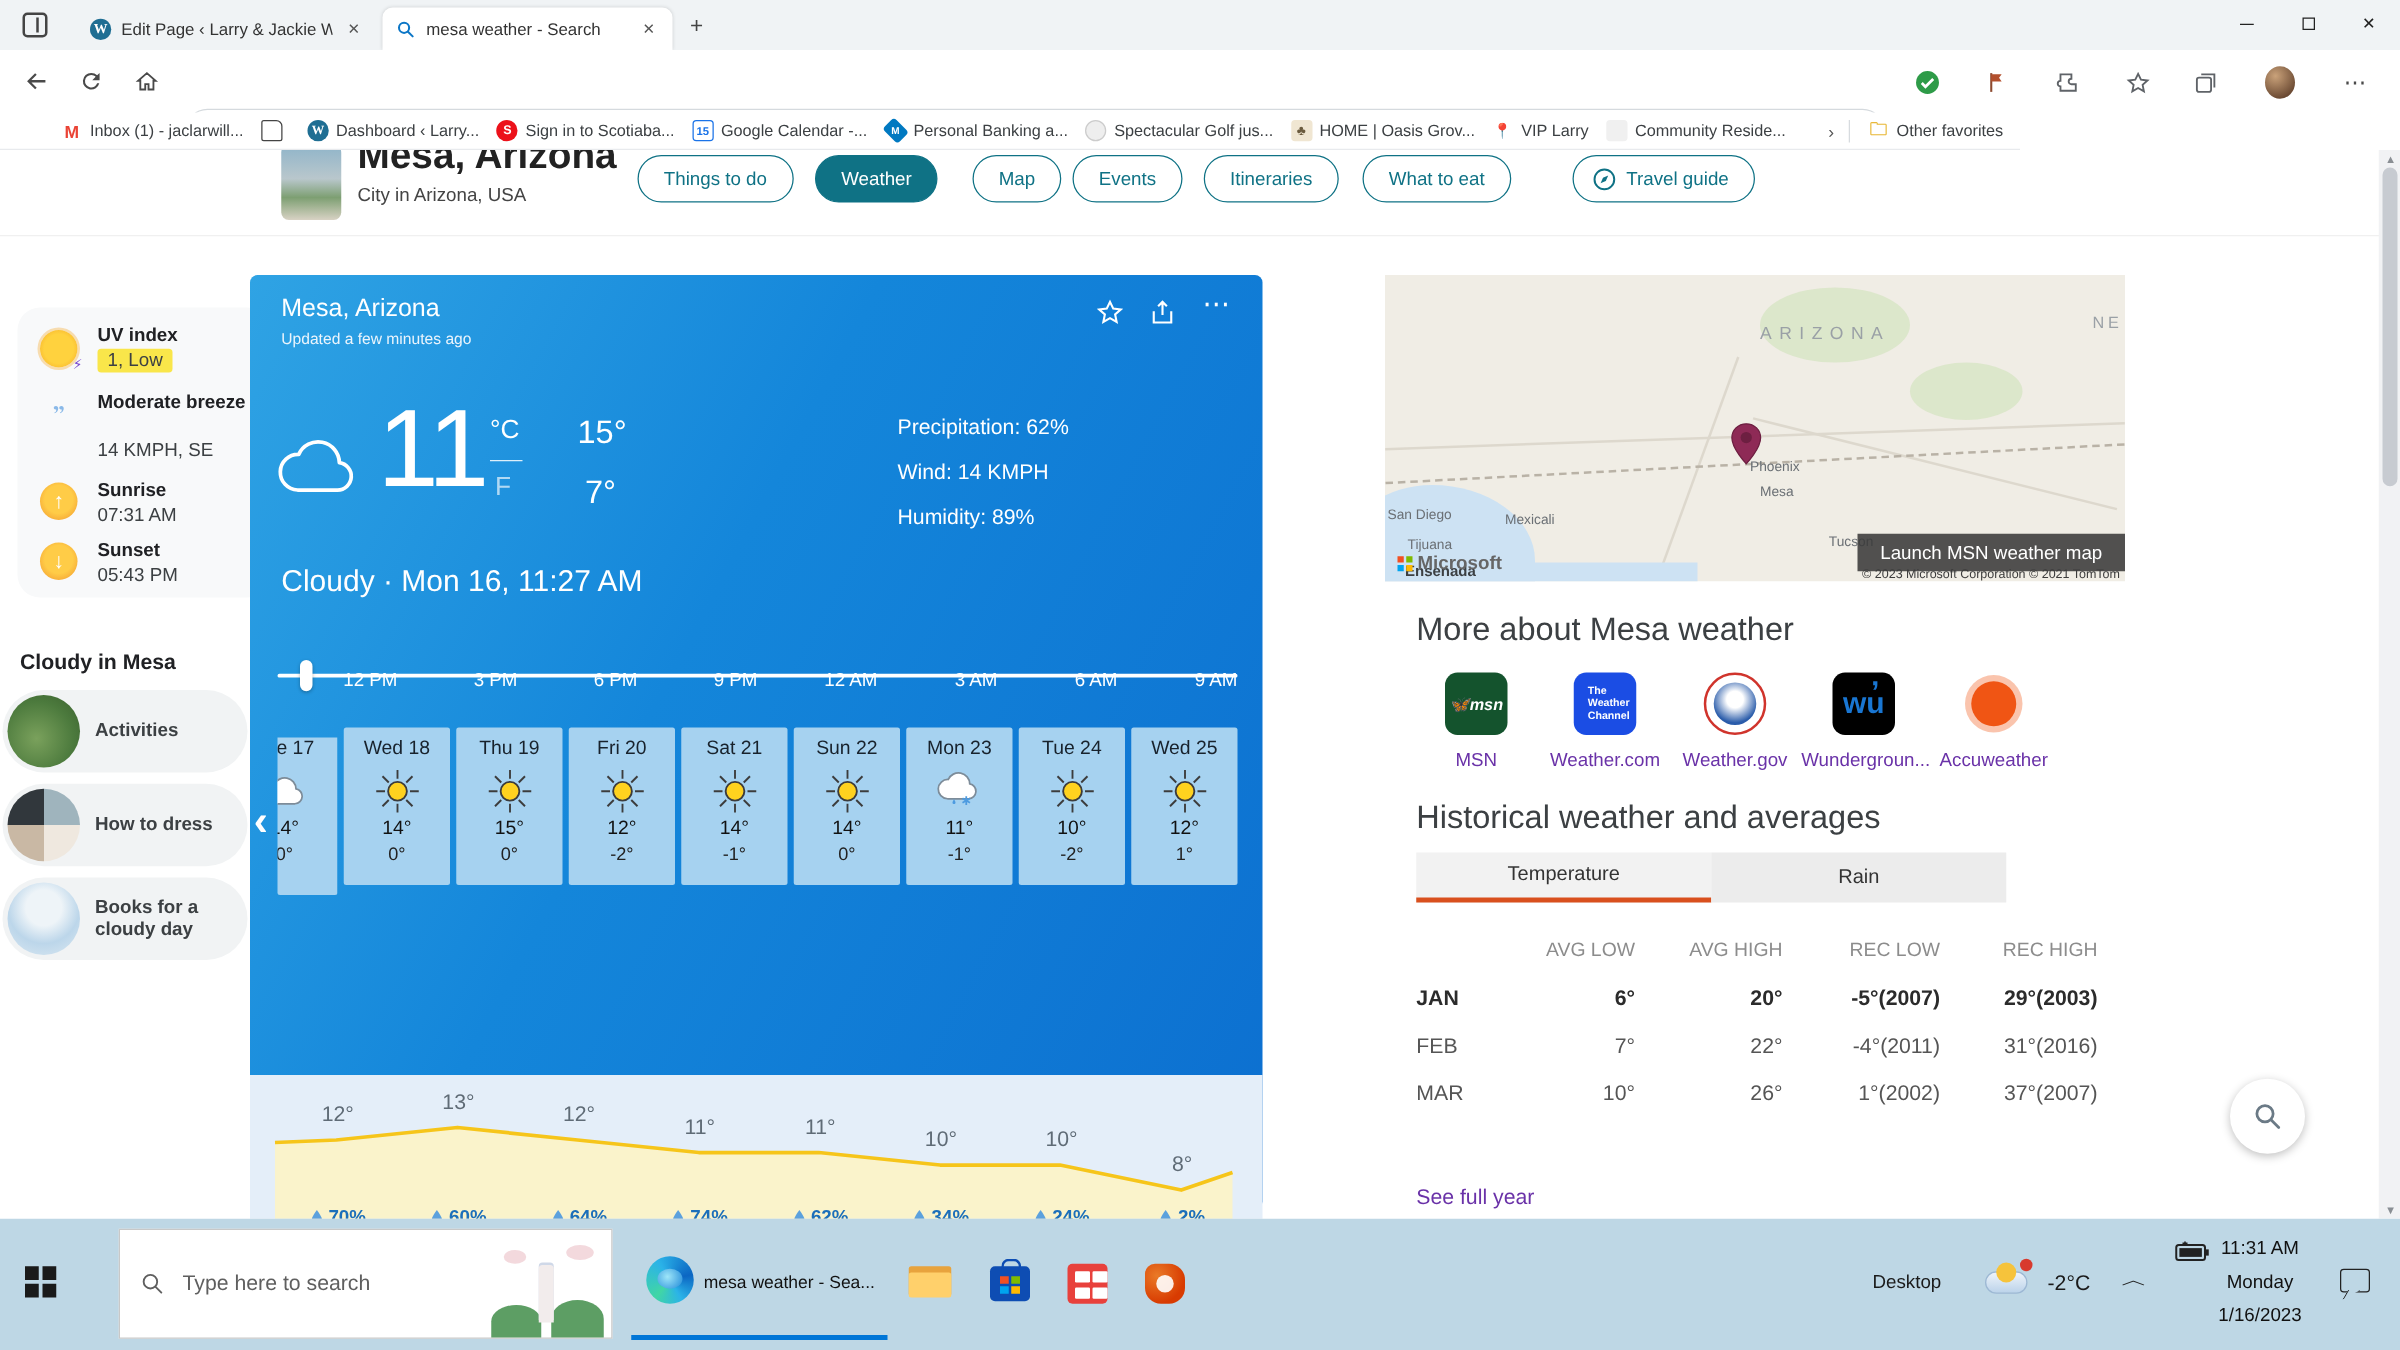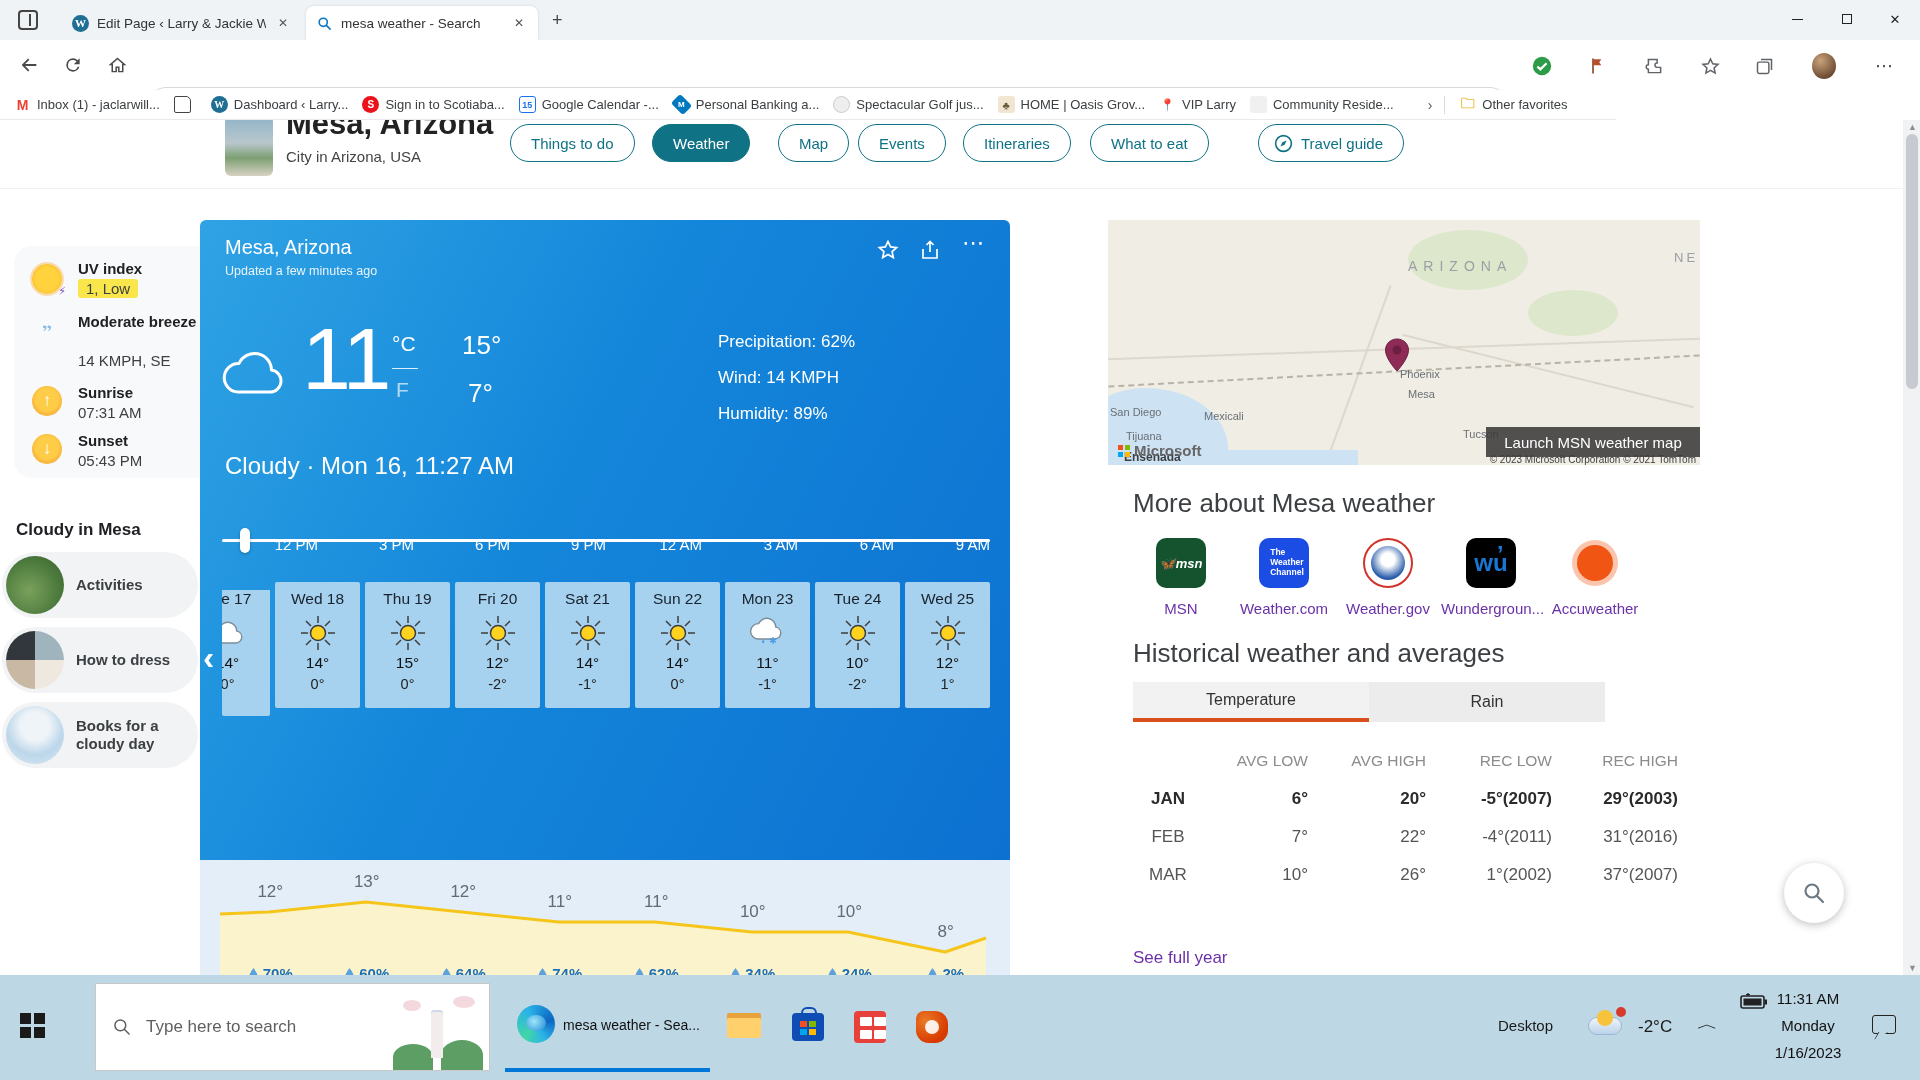--- a/index.html
+++ b/index.html
@@ -27,21 +27,21 @@
   
   #toolbar { position:absolute; left:0; top:40px; width:1920px; height:50px; background:#fff; }
   .tb-icon { position:absolute; top:12px; width:26px; height:26px; display:flex; align-items:center; justify-content:center; }
   #addressbar { position:absolute; left:148px; top:47px; width:1360px; height:36px; border:1px solid #d5dade; border-radius:18px; background:#fff; display:flex; align-items:center; padding:0 12px; }
   #url { font-size:15px; color:#202124; white-space:nowrap; overflow:hidden; flex:1; margin-left:8px; }
   .pill-ic { margin-left:14px; flex:0 0 auto; }
   .rt-icon { position:absolute; top:14px; width:24px; height:24px; display:flex; align-items:center; justify-content:center; }
   #avatar { width:26px; height:26px; border-radius:50%; background:radial-gradient(circle at 35% 30%, #caa27a, #6b4a33 75%); }
 
   
-  #bookmarksbar { position:absolute; left:0; top:90px; width:1616px; height:30px; background:#fff; border-bottom:1px solid #e8eaed; display:flex; align-items:center; }
+  #bookmarksbar { position:absolute; left:0; top:90px; width:1616px; height:30px; background:#fff; border-bottom:1px solid #e8eaed; display:flex; align-items:center;padding-left:35px; }
   .bm { display:flex; align-items:center; gap:6px; font-size:13px; color:#3c4043; margin-left:14px; white-space:nowrap; }
   .bi { width:17px; height:17px; border-radius:3px; display:flex; align-items:center; justify-content:center; font-size:10px; font-weight:bold; flex:0 0 17px; }
   .bi-gmail { color:#ea4335; font-size:14px; } .bi-gmail::before { content:"M"; }
   .bi-doc { border:1.5px solid #444; border-radius:2px 5px 2px 2px; background:#fff; }
   .bi-wp { background:#1f6e93; color:#fff; border-radius:50%; font-family:"Liberation Serif",serif; } .bi-wp::before { content:"W"; }
   .bi-scotia { background:#ec111a; color:#fff; border-radius:50%; } .bi-scotia::before { content:"S"; }
   .bi-gcal { background:#fff; border:1px solid #1a73e8; color:#1a73e8; font-size:9px; } .bi-gcal::before { content:"15"; }
   .bi-bmo { background:#0079c1; transform:rotate(45deg); width:13px; height:13px; } 
   .bi-bmo::before { content:"M"; color:#fff; transform:rotate(-45deg); font-size:8px; display:block; }
   .bi-golf { background:#eee; border-radius:50%; border:1px solid #ccc; }
@@ -155,21 +155,21 @@
   .ti-accu { background:#fff; }
   .ti-accu i { width:36px; height:36px; border-radius:50%; background:#f05514; display:block; box-shadow:0 0 0 5px rgba(240,85,20,.35); }
 
   #hist-title { position:absolute; left:1133px; top:518px; font-size:26px; color:#3c4043; }
   .htab { position:absolute; top:562px; width:236px; height:40px; background:#ececec; display:flex; align-items:center; justify-content:center; font-size:16px; color:#333; }
   #htab-temp { left:1133px; border-bottom:4px solid #d9501e; background:#f2f2f2; }
   #htab-rain { left:1369px; }
   #hist-table { position:absolute; left:1133px; top:622px; width:545px; }
   .trow { display:grid; grid-template-columns:70px 105px 118px 126px 126px; height:38px; align-items:center; font-size:17px; color:#555; }
   .trow > div { text-align:right; }
-  .trow > div:first-child { text-align:center; }
+  .trow > div:first-child { text-align:left; }
   #thead-row { font-size:15.5px; color:#8c8c8c; }
   .trow.bold { font-weight:bold; color:#2b2b2b; }
   #fullyear { position:absolute; left:1133px; top:828px; font-size:17px; color:#6a32a8; }
 
   #float-search { position:absolute; left:1784px; top:743px; width:60px; height:60px; border-radius:50%; background:#fff; box-shadow:0 2px 8px rgba(0,0,0,.25); display:flex; align-items:center; justify-content:center; }
 
   #scrollbar { position:absolute; right:0; top:0px; width:17px; height:855px; background:#f1f2f4; }
   #scroll-thumb { position:absolute; right:2px; top:14px; width:12px; height:255px; background:#c7cbd1; border-radius:6px; }
   .scroll-arrow { position:absolute; right:3px; font-size:9px; color:#8a8f94; }
 

